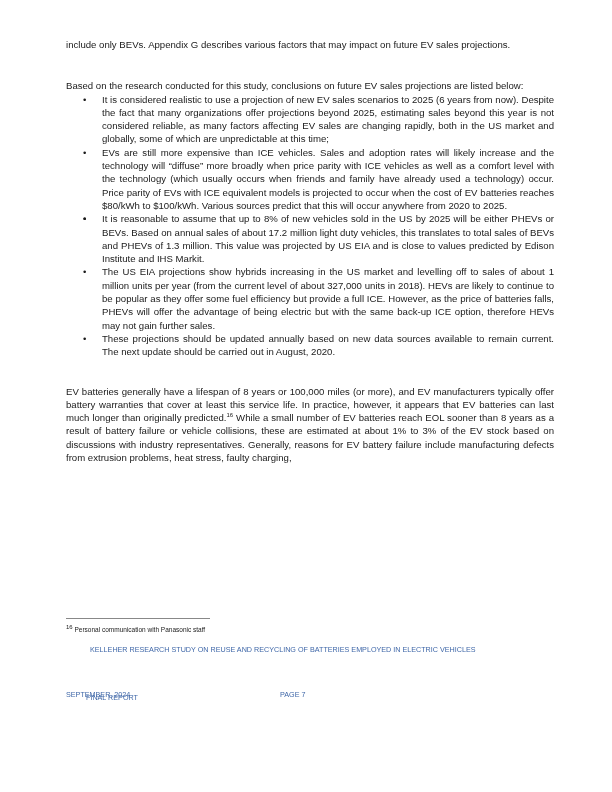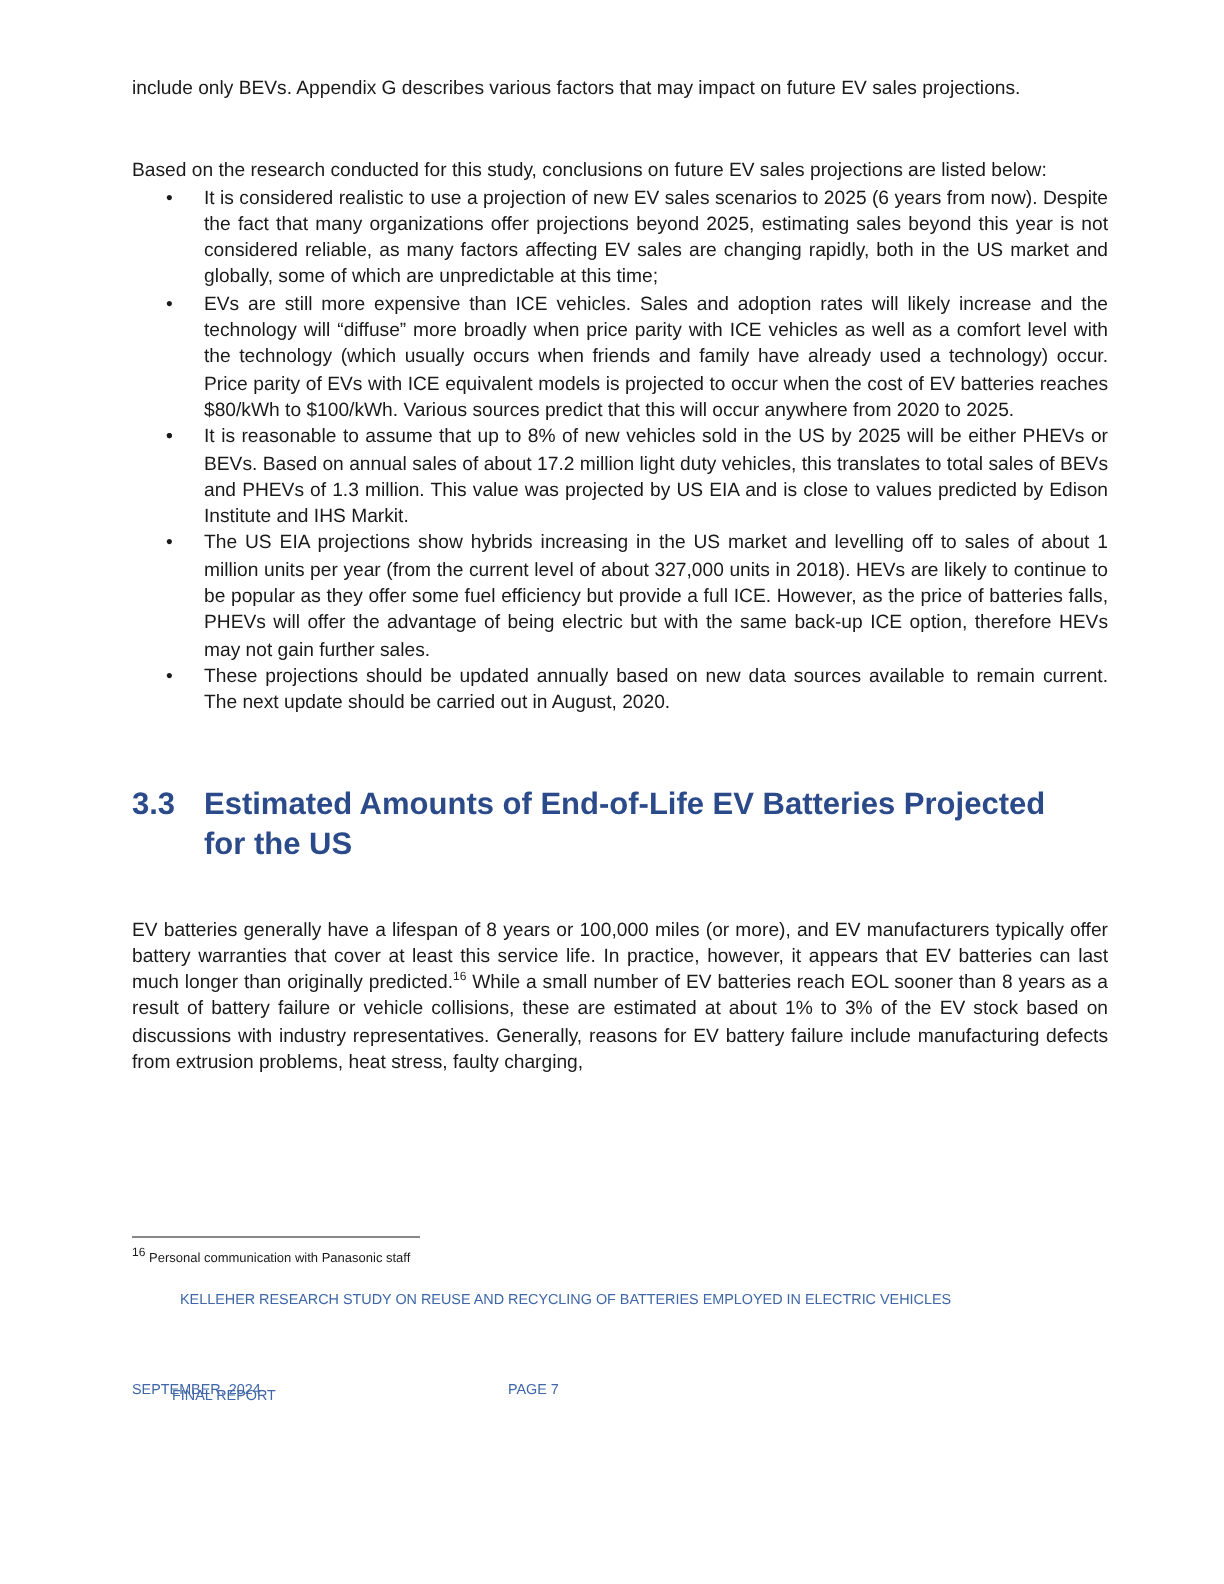--- a/index.html
+++ b/index.html
@@ -16,41 +16,37 @@
     .heading .num { width: 36px; flex: none; }
     .heading .title { width: 430px; }
     .body-p { margin-top: 26px; }
     sup { font-size: 6px; line-height: 0; }
     .fn-rule { position: absolute; left: 66px; top: 618px; width: 144px; border-top: 1px solid #888; }
     .footnote { position: absolute; left: 66px; top: 626px; font-size: 6.5px; color: #1a1a1a; }
     .footer { position: absolute; left: 66px; font-size: 7.2px; color: #3f67a8; }
     .f1 { top: 645px; margin-left: 24px; }
     .f2 { top: 693px; padding-left: 20px; }
     .f3 { top: 690px; }
-    .f3 .pg { position: absolute; left: 188px; white-space: nowrap; text-align: center; }
+    .f3 .pg { position: absolute; left: 214px; white-space: nowrap; text-align: center; }
   </style>
 </head>
 <body>
 
 <div class="page">
   <p class="p1">include only BEVs. Appendix G describes various factors that may impact on future  EV sales projections.</p>
   <p class="p2">Based on the research conducted for  this study, conclusions on future EV sales projections are listed below:</p>
   <ul>
     <li><span class="bullet">•</span><span>It is considered realistic to use a projection of new EV sales scenarios to 2025 (6 years from now). Despite the fact that many organizations offer projections beyond 2025, estimating sales beyond this year is not considered reliable, as many factors affecting EV sales are changing rapidly, both in the US market and globally, some of which are unpredictable at this time;</span></li>
     <li><span class="bullet">•</span><span>EVs are still more expensive than ICE vehicles. Sales and adoption rates will likely increase and the  technology will “diffuse” more broadly when price parity with ICE vehicles as well as a comfort  level with the technology (which usually occurs when friends and family have already used a  technology) occur. Price parity of EVs with ICE equivalent models is projected to occur when the  cost of EV batteries reaches $80/kWh to $100/kWh. Various sources predict that this will occur anywhere  from 2020 to 2025.</span></li>
     <li><span class="bullet">•</span></li>
     <li><span class="bullet">•</span><span>It is reasonable to assume that up to 8% of new vehicles sold in the US by 2025 will be either PHEVs or BEVs. Based on annual sales of  about 17.2 million light duty vehicles, this translates to total sales of BEVs and PHEVs of 1.3 million.  This value was projected by US EIA and is close to values predicted  by Edison Institute and IHS Markit.</span></li>
     <li><span class="bullet">•</span><span>The US EIA projections show hybrids increasing in the US market and levelling off to sales of about 1 million units per year (from the current level of about 327,000 units in 2018). HEVs  are likely to continue to be popular as they offer some fuel efficiency but provide a full ICE. However, as the price of batteries falls, PHEVs will offer the advantage of being electric but with the same back-up ICE option, therefore HEVs may not gain further sales.</span></li>
     <li><span class="bullet">•</span><span>These projections should be updated annually based on new data sources available to remain current.  The next update should be carried out in August, 2020.</span></li>
   </ul>
 
-  <div class="heading">
-    <span class="num">3.3</span>
-    <span class="title">Estimated Amounts of End-of-Life EV Batteries Projected for the US</span>
-  </div>
 
   <p class="body-p"><span>EV batteries generally have a lifespan of 8 years or 100,000 miles (or more), and EV manufacturers typically offer battery warranties that cover at least this service life. In practice, however, it appears that EV batteries can last much  longer than originally predicted.</span><sup>16</sup><span> While a small number of EV batteries reach EOL sooner than 8 years  as a result of battery failure or vehicle collisions, these are estimated at about 1% to 3% of the EV stock based on discussions with industry representatives. Generally,  reasons for EV battery failure include manufacturing defects from extrusion problems, heat stress,  faulty charging,</span></p>
 </div>
 
 <div class="fn-rule"></div>
 <div class="footnote"><sup>16</sup><span> Personal communication with Panasonic staff</span></div>
 
 <div class="footer f1">KELLEHER RESEARCH STUDY ON REUSE AND RECYCLING OF BATTERIES EMPLOYED IN ELECTRIC VEHICLES</div>
 <div class="footer f2">FINAL REPORT</div>
 <div class="footer f3">

